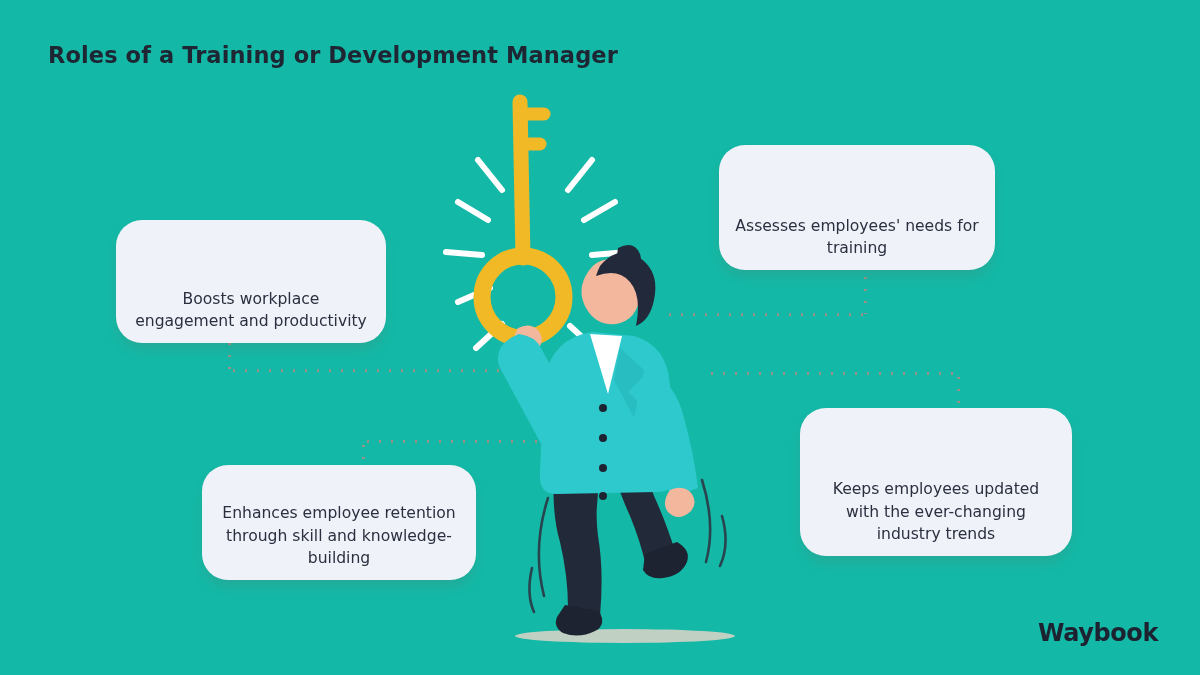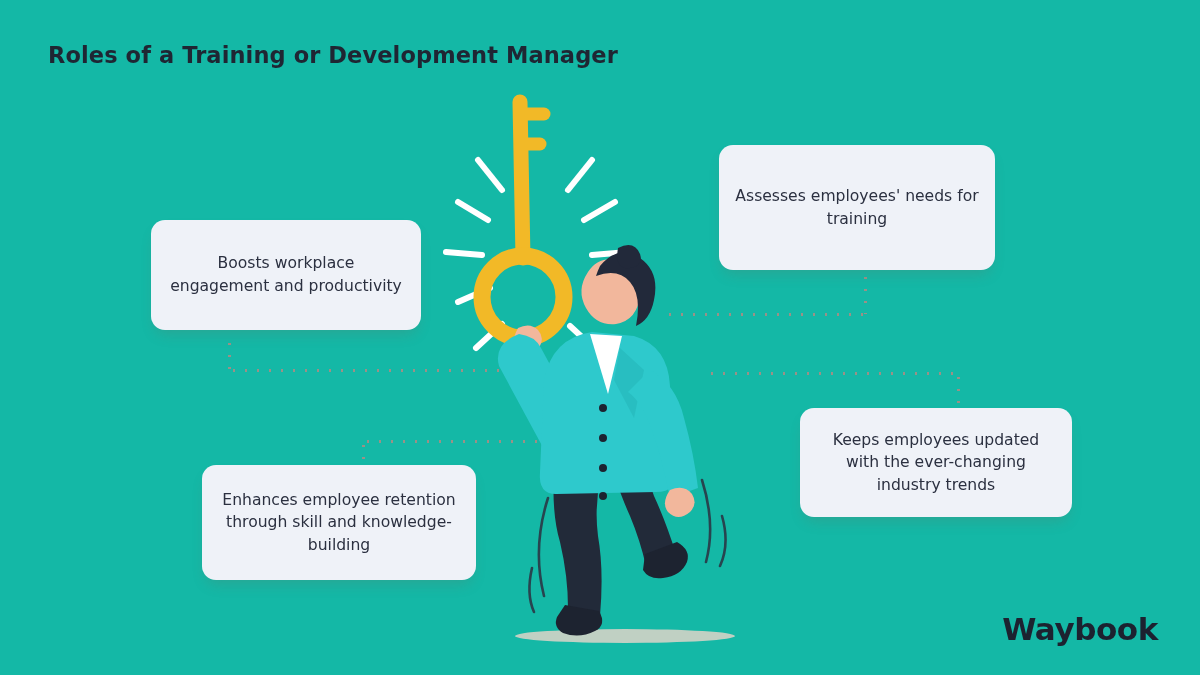--- a/index.html
+++ b/index.html
@@ -31,50 +31,50 @@
     letter-spacing: 0.1px;
     white-space: nowrap;
     font-family: "DejaVu Sans", "Liberation Sans", sans-serif;
   }
 
   
   #brand-logo {
     position: absolute;
     right: 42px;
     bottom: 28px;
-    font-size: 31px;
+    font-size: 24px;
     font-weight: bold;
     color: #1C2230;
     letter-spacing: -0.4px;
     font-family: "DejaVu Sans", "Liberation Sans", sans-serif;
   }
 
   
   .role-card {
     position: absolute;
     background: #EFF2F8;
-    border-radius: 14px;
+    border-radius: 26px;
     box-shadow: 0 8px 14px -4px rgba(120, 100, 80, 0.22);
     display: flex;
-    align-items: center;
+    align-items: flex-end;
     justify-content: center;
     box-sizing: border-box;
     padding: 10px 16px;
   }
   .role-card .card-text {
     text-align: center;
     font-size: 15.6px;
     line-height: 1.45;
     color: #2B3040;
     font-family: "DejaVu Sans", "Liberation Sans", sans-serif;
   }
 
-  #card-boosts      { left: 116px; top: 220px; width: 270px; height: 110px; margin-left: 35px; }
+  #card-boosts      { left: 116px; top: 220px; width: 270px; height: 123px; }
   #card-assesses    { left: 719px; top: 145px; width: 276px; height: 125px; }
-  #card-keeps       { left: 800px; top: 408px; width: 272px; height: 109px; }
+  #card-keeps       { left: 800px; top: 408px; width: 272px; height: 148px; }
   #card-enhances    { left: 202px; top: 465px; width: 274px; height: 115px; }
 
   
   .dotted-h {
     position: absolute;
     height: 3px;
     background-image: radial-gradient(circle, #9A9187 1.3px, rgba(0,0,0,0) 1.4px);
     background-size: 12px 3px;
     background-repeat: repeat-x;
     background-position: left center;

